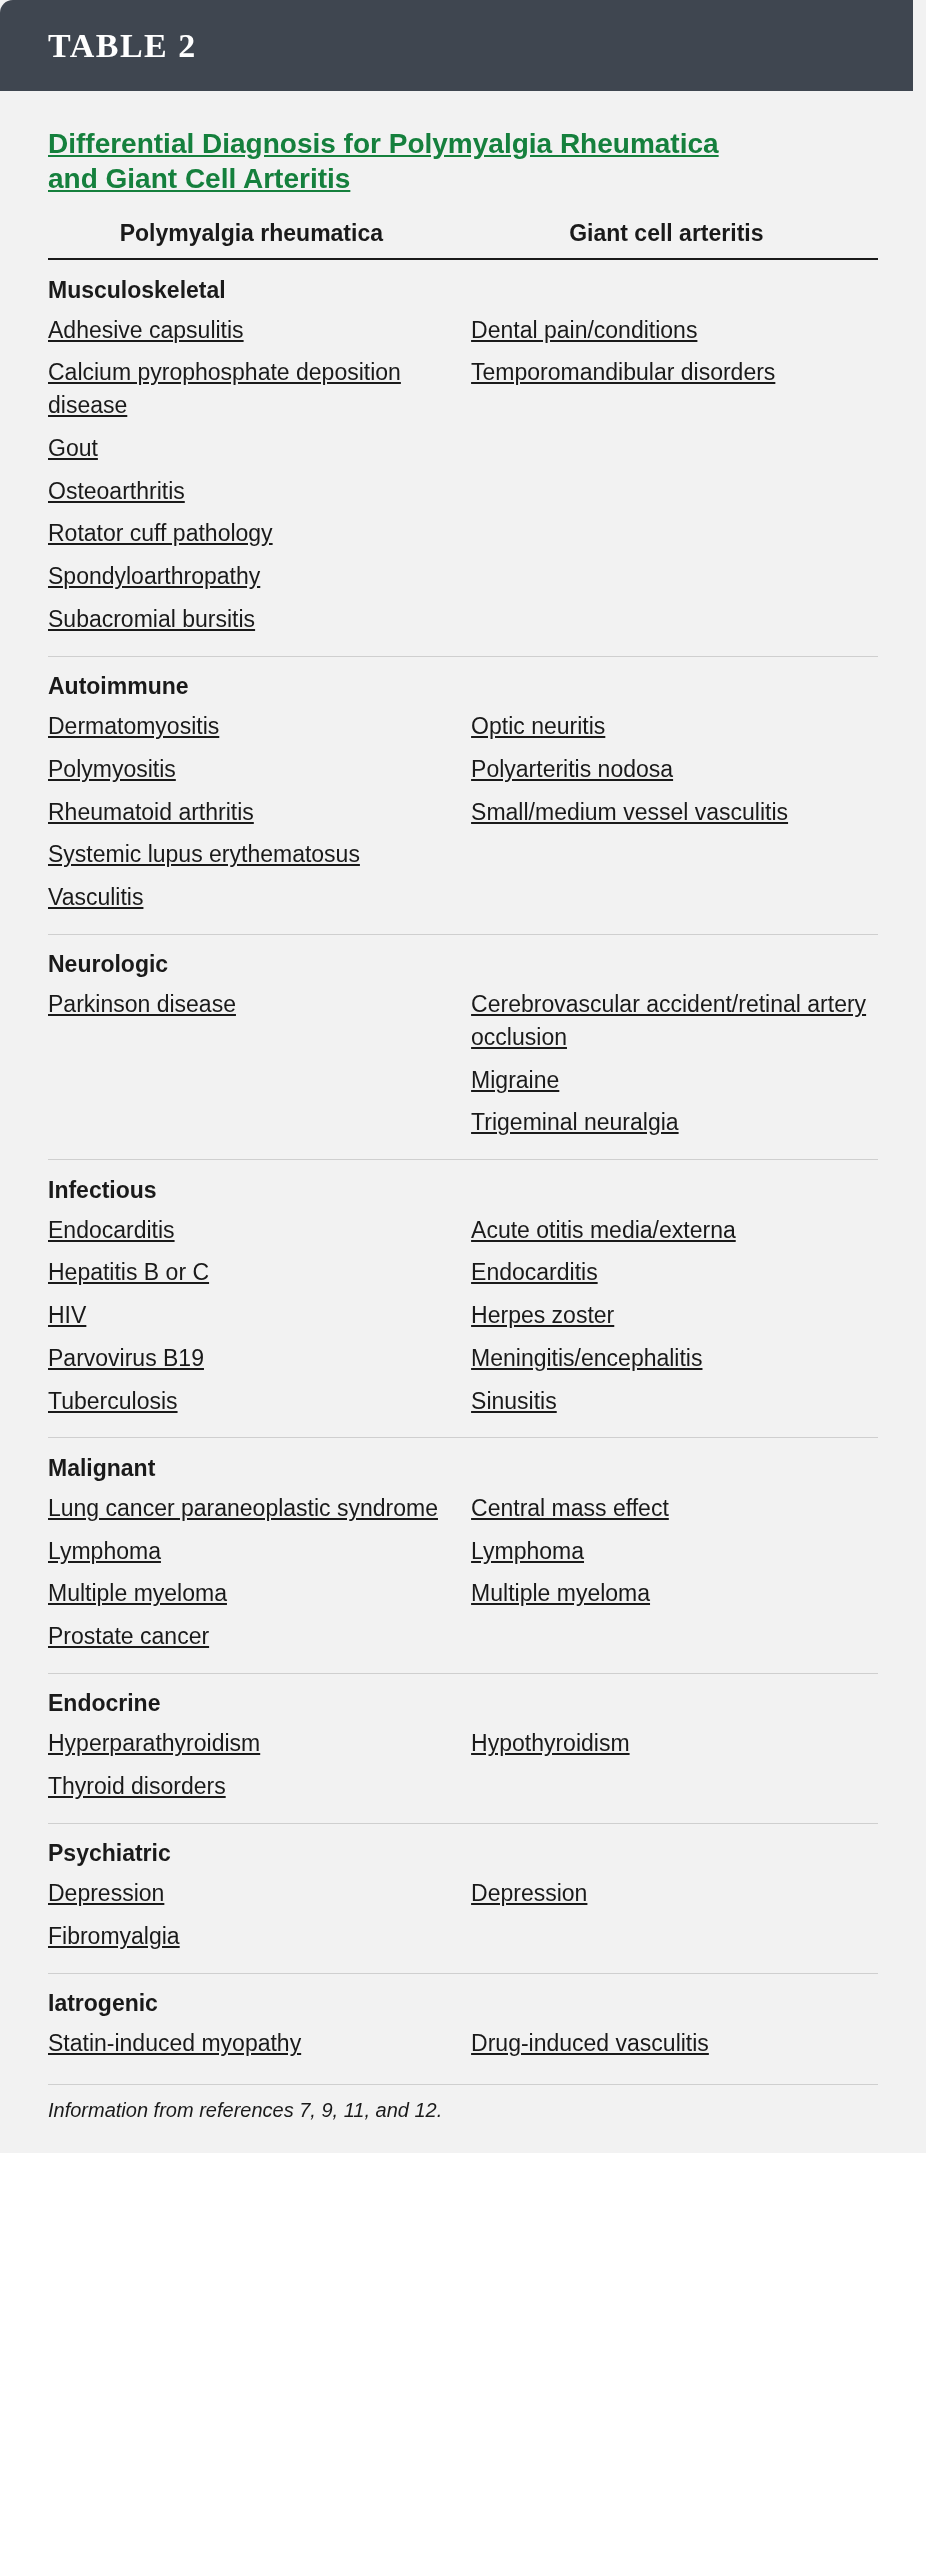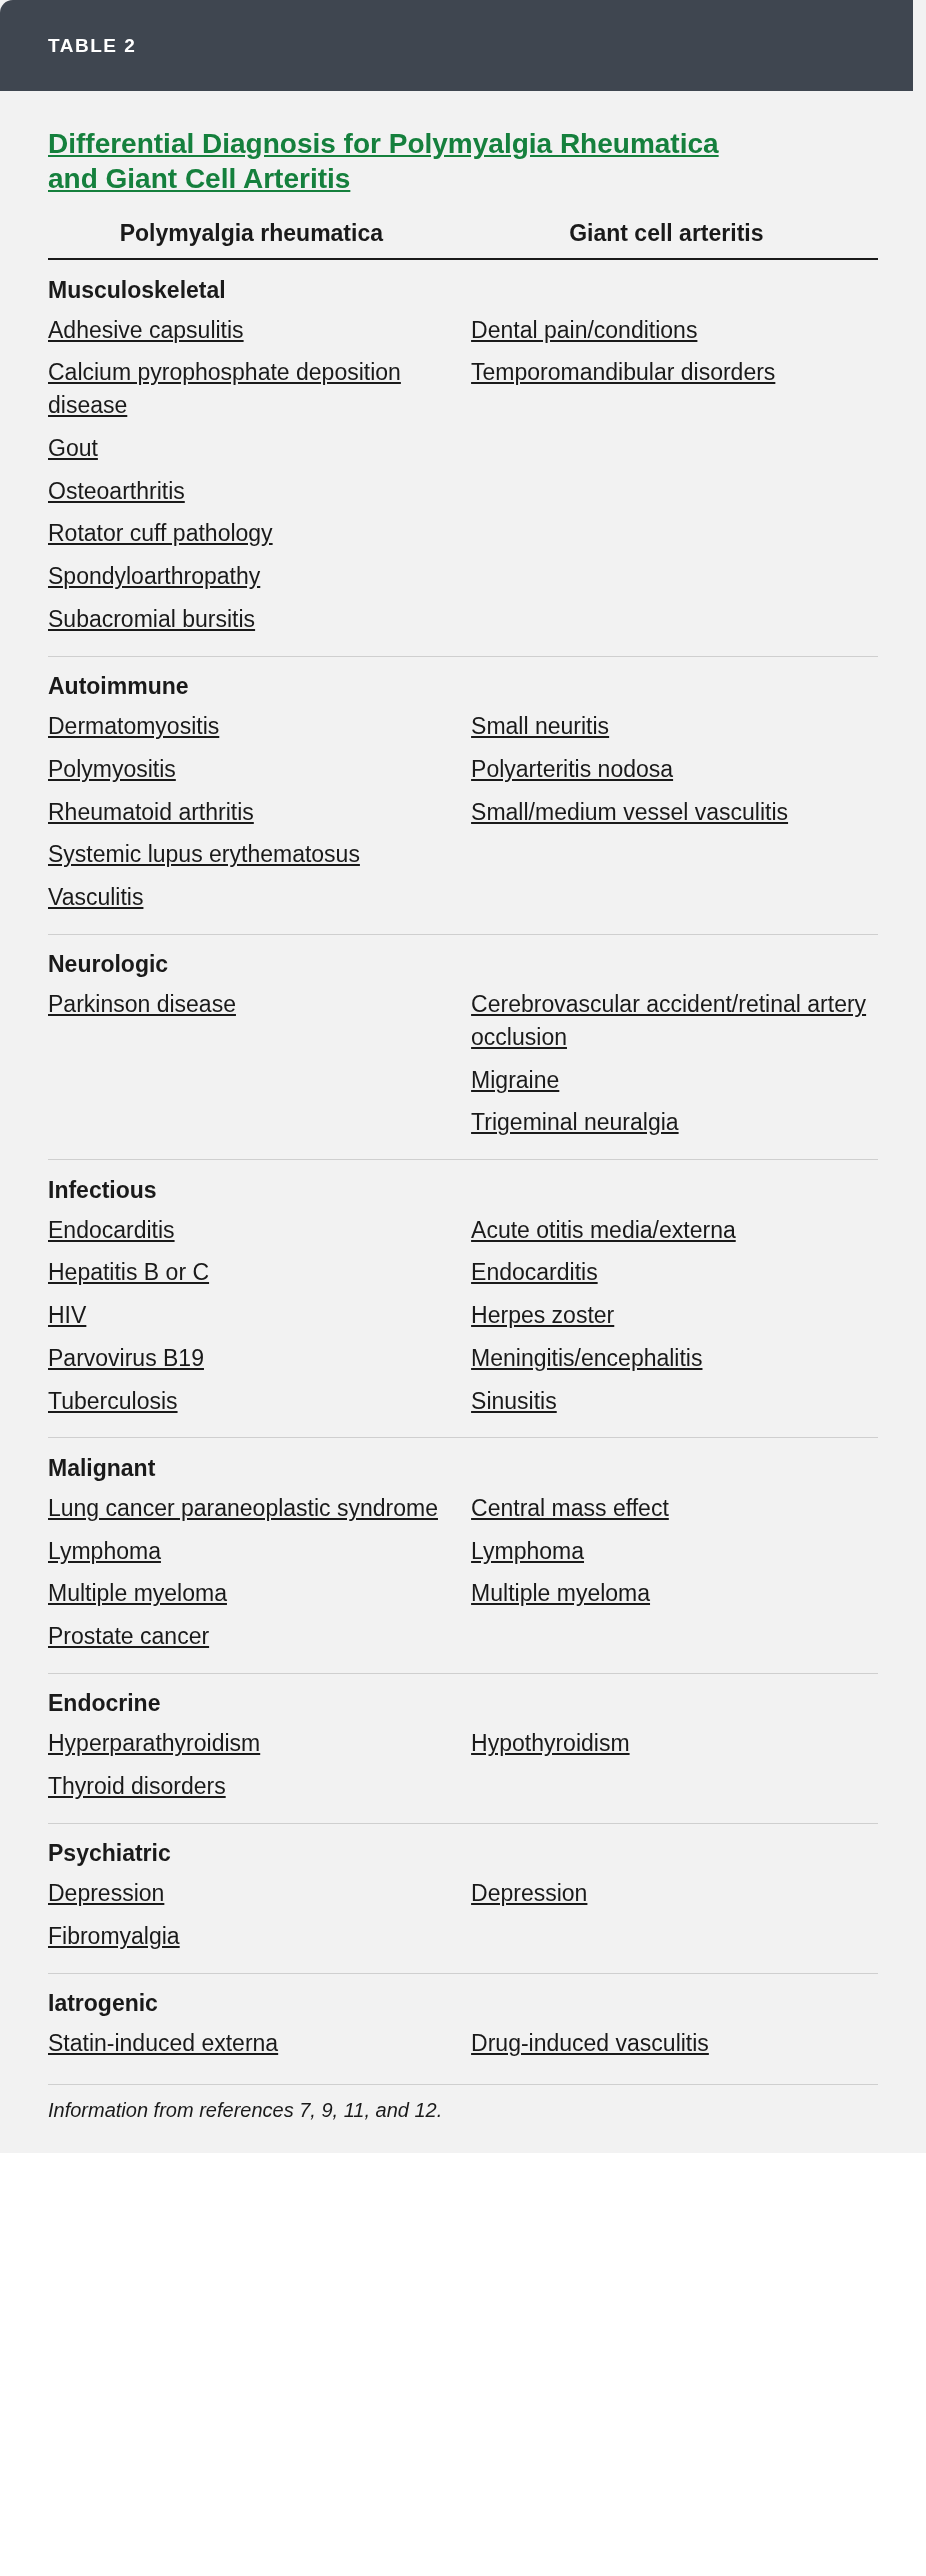--- a/index.html
+++ b/index.html
@@ -23,23 +23,24 @@
     height: 91px;
     border-top-left-radius: 12.8px;
     border-top-right-radius: 0;
     display: flex;
     align-items: center;
     padding-left: 48px;
     box-sizing: border-box;
     width: 913px;
   }
   .table-header-label {
-    font-size: 19px;
+    font-size: 34px;
     font-weight: bold;
     letter-spacing: 1.5px;
+    font-family: Liberation Serif, serif;
   }
   .table-body {
     padding: 0 48px 0 48px;
     box-sizing: border-box;
     background: #f2f2f2;
   }
   .table-title {
     color: #15803d;
     font-size: 28px;
     font-weight: bold;
@@ -154,21 +155,21 @@
           </tr>
           <tr>
             <td class="cell pad-bottom">
               <div class="item">Dermatomyositis</div>
               <div class="item">Polymyositis</div>
               <div class="item">Rheumatoid arthritis</div>
               <div class="item">Systemic lupus erythematosus</div>
               <div class="item">Vasculitis</div>
             </td>
             <td class="cell right pad-bottom">
-              <div class="item">Small neuritis</div>
+              <div class="item">Optic neuritis</div>
               <div class="item">Polyarteritis nodosa</div>
               <div class="item">Small/medium vessel vasculitis</div>
             </td>
           </tr>
           <tr class="section-sep">
             <td class="cat">Neurologic</td>
             <td class="cat right">&nbsp;</td>
           </tr>
           <tr>
             <td class="cell pad-bottom">
@@ -242,21 +243,21 @@
             <td class="cell right pad-bottom">
               <div class="item">Depression</div>
             </td>
           </tr>
           <tr class="section-sep">
             <td class="cat">Iatrogenic</td>
             <td class="cat right">&nbsp;</td>
           </tr>
           <tr>
             <td class="cell pad-bottom">
-              <div class="item">Statin-induced externa</div>
+              <div class="item">Statin-induced myopathy</div>
             </td>
             <td class="cell right pad-bottom">
               <div class="item">Drug-induced vasculitis</div>
             </td>
           </tr>
         </tbody>
     </table>
 
     <div class="footnote">Information from references 7, 9, 11, and 12.</div>
   </div>

